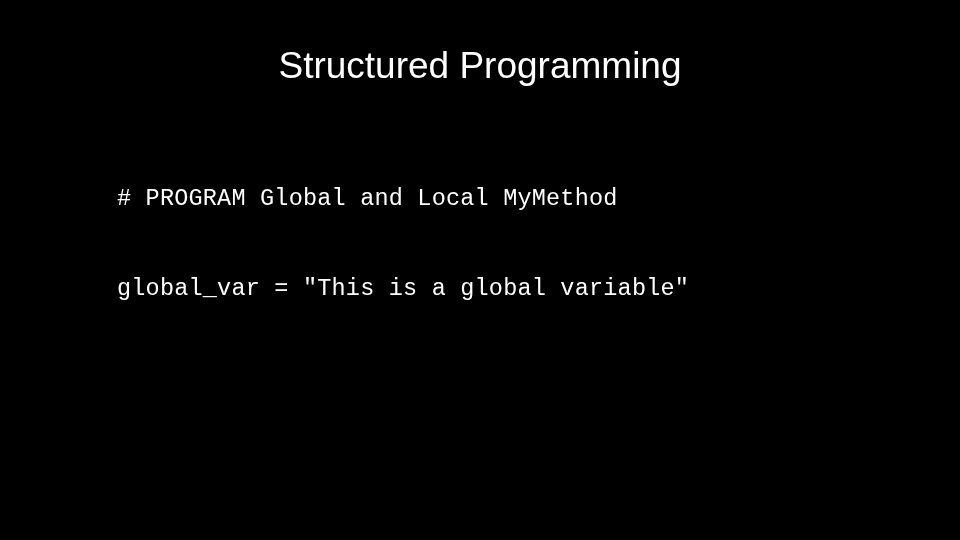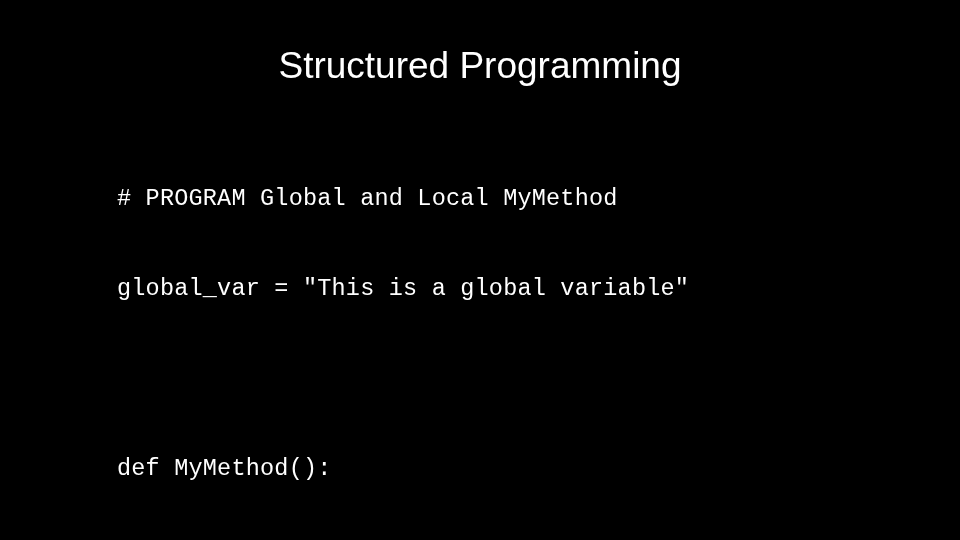--- a/index.html
+++ b/index.html
@@ -54,21 +54,20 @@
 <body>
 
 <div id="slide">
 
   <div id="slide-title">Structured Programming</div>
 
   <div id="code-block">
     <span class="code-line"># PROGRAM Global and Local MyMethod</span>
     <span class="code-line">global_var = "This is a global variable"</span>
     <span class="code-line blank"></span>
-    <span class="code-line">def MyMethod():</span>
     
     
     
     
     
     
     
   </div>
 
 </div>

